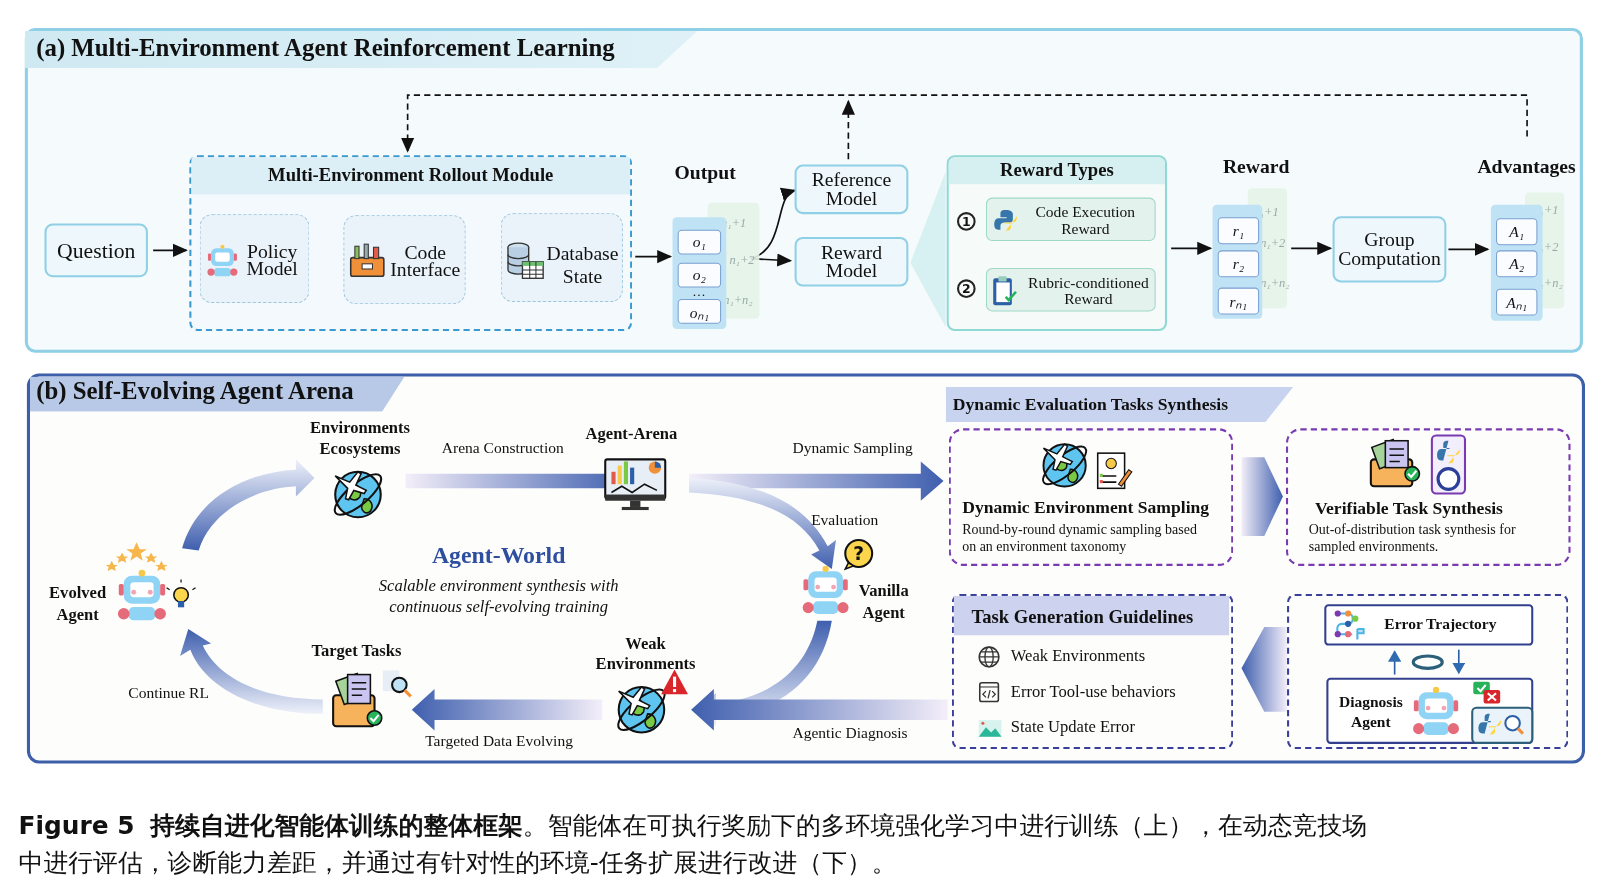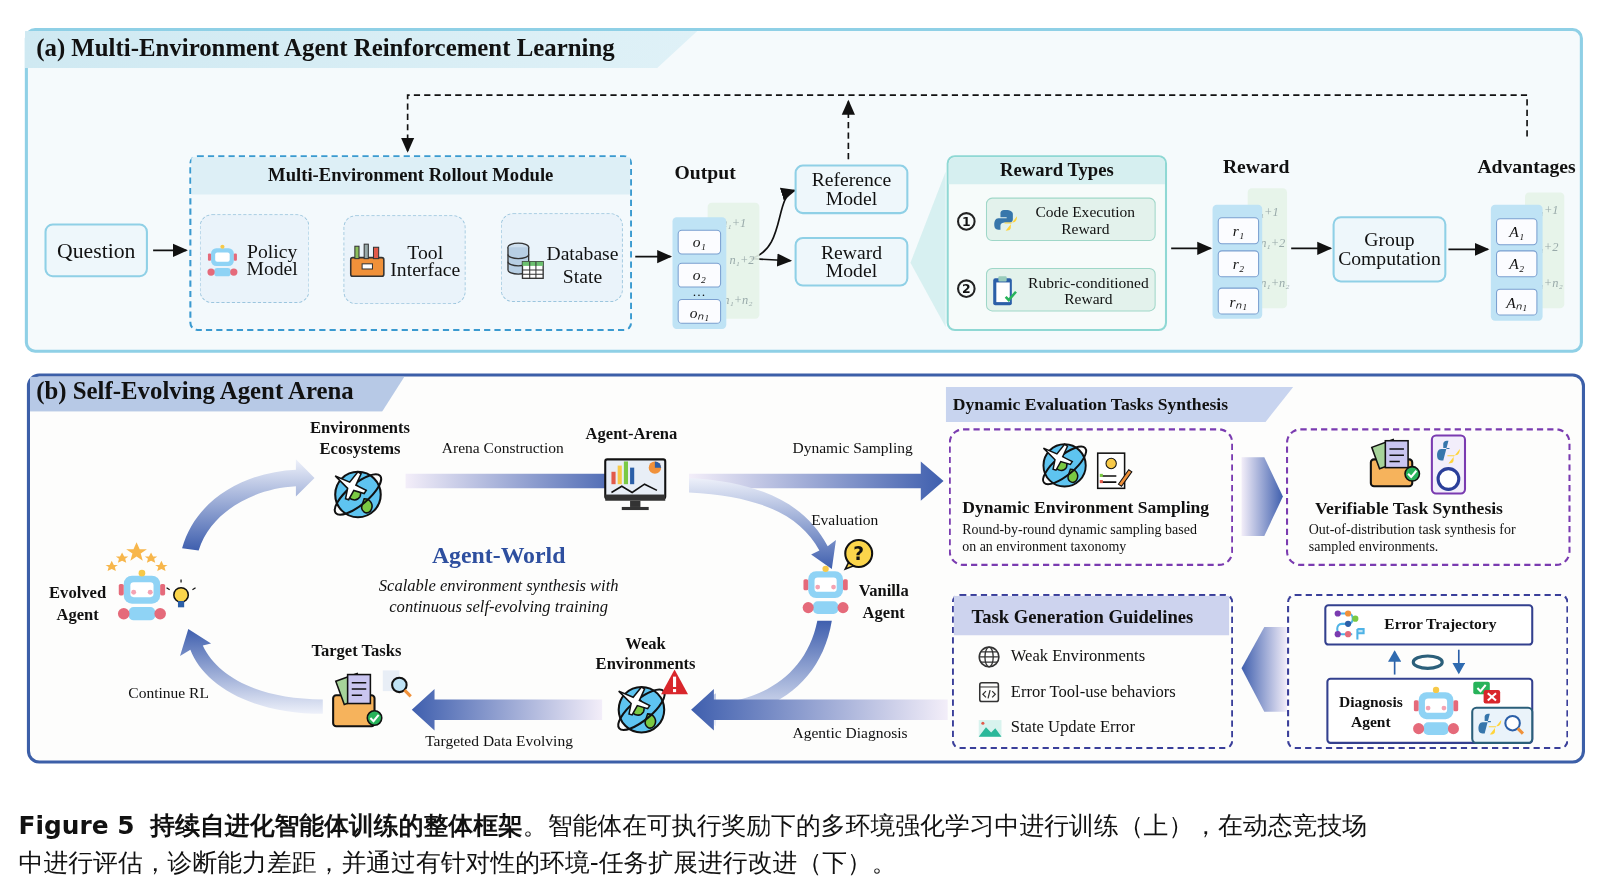--- a/index.html
+++ b/index.html
@@ -112,21 +112,21 @@
   </div>
 
   <div class="abs inner" style="left:332px;top:208px;width:118px;height:86px;">
     <svg class="abs" style="left:4px;top:24px;width:36px;height:38px" viewBox="0 0 36 38">
       <rect x="2" y="16" width="32" height="18" rx="2" fill="#f0913a" stroke="#333" stroke-width="1.5"></rect>
       <rect x="13" y="22" width="10" height="5" fill="#fff" stroke="#333"></rect>
       <rect x="6" y="5" width="4" height="12" fill="#8bbf5b" stroke="#333"></rect>
         <rect x="15" y="3" width="4" height="14" fill="#9aa" stroke="#333"></rect>
         <rect x="24" y="6" width="5" height="11" fill="#e25a4a" stroke="#333"></rect>
     </svg>
-    <div class="abs lbl" style="left:40px;top:26px;width:76px;font-size:19px;line-height:17px;"><span>Tool</span><br><span>Interface</span></div>
+    <div class="abs lbl" style="left:40px;top:26px;width:76px;font-size:19px;line-height:17px;"><span>Code</span><br><span>Interface</span></div>
   </div>
 
   <div class="abs inner" style="left:484px;top:206px;width:118px;height:86px;">
     <svg class="abs" style="left:4px;top:26px;width:38px;height:38px" viewBox="0 0 38 38">
       <ellipse cx="12" cy="6" rx="10" ry="4" fill="#cfe0ef" stroke="#333" stroke-width="1.3"></ellipse>
       <path d="M2,6 v22 a10,4 0 0 0 20,0 v-22" fill="#b8cfe4" stroke="#333" stroke-width="1.3"></path>
       <path d="M2,13 a10,4 0 0 0 20,0 M2,20 a10,4 0 0 0 20,0" fill="none" stroke="#333" stroke-width="1.3"></path>
       <rect x="16" y="20" width="20" height="16" fill="#fff" stroke="#333" stroke-width="1.3"></rect>
         <rect x="16" y="20" width="20" height="4" fill="#6cc070"></rect>
       <path d="M16,28 h20 M16,32 h20 M23,20 v16 M29,20 v16" stroke="#333" stroke-width="1"></path>

